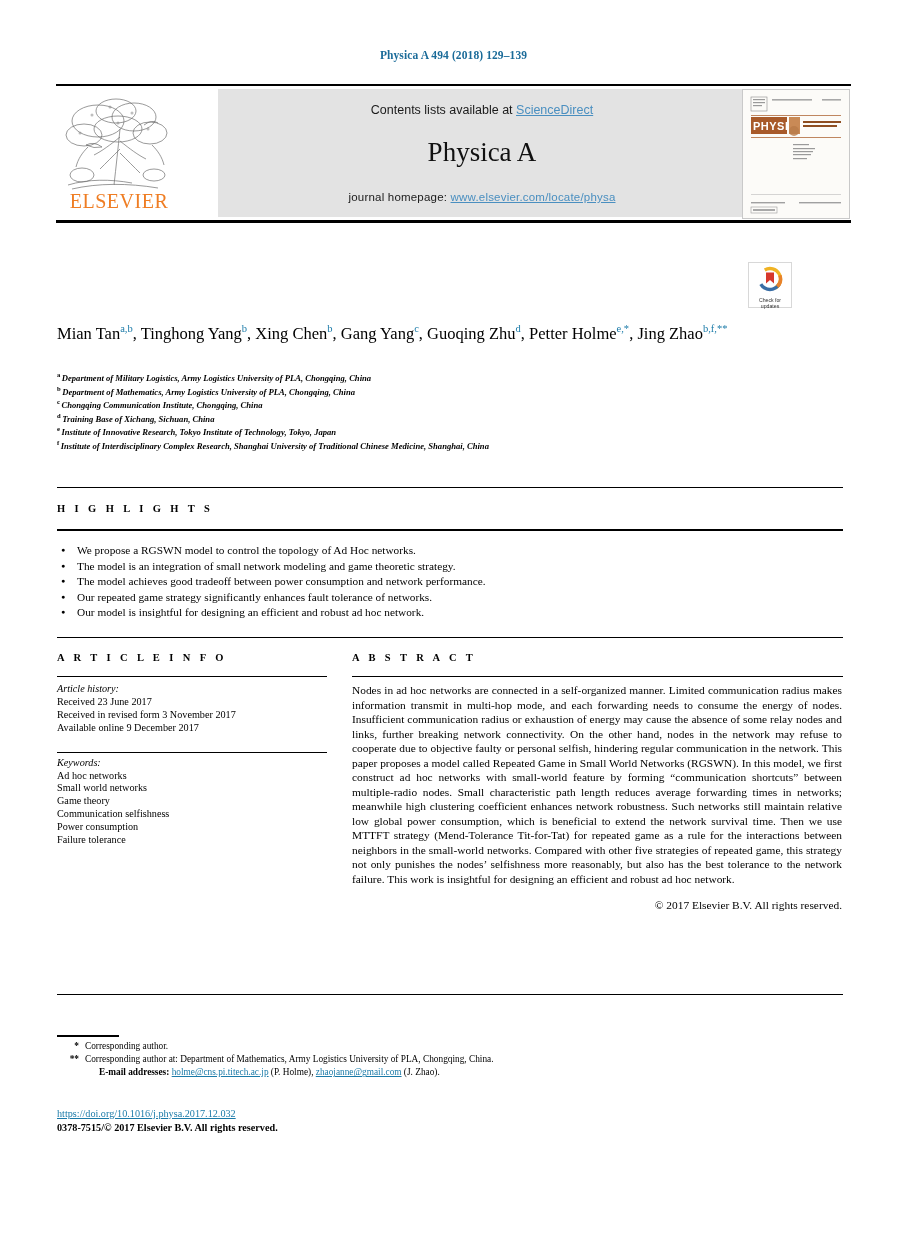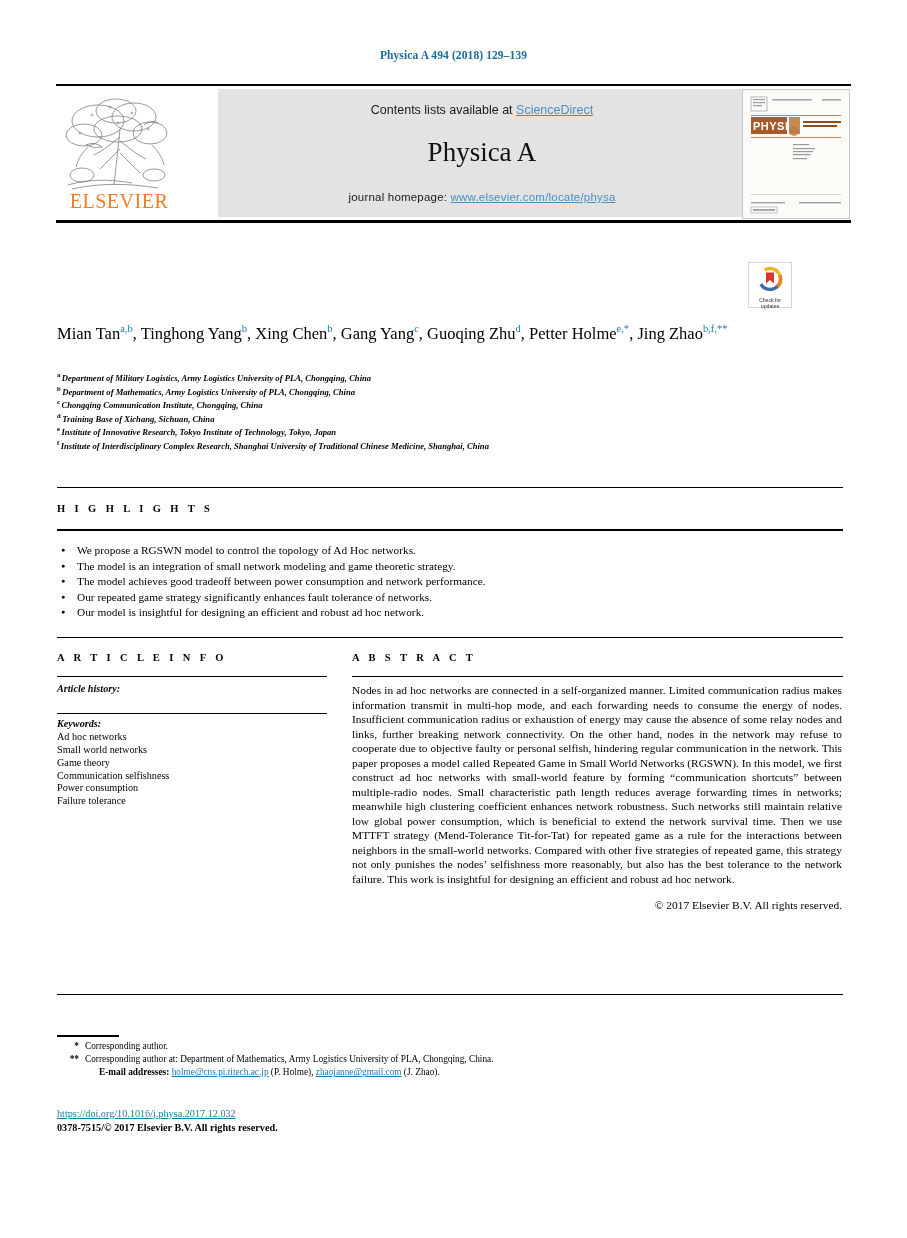--- a/index.html
+++ b/index.html
@@ -211,21 +211,21 @@
   
   .info-col {
     position: absolute;
     left: 57px; top: 683px;
     width: 270px;
     font-size: 10.2px;
     line-height: 12.9px;
   }
   .info-col .grp-head {
     font-style: italic;
-    font-weight: bold;
+    font-weight: normal;
   }
   .info-col .grp { margin-bottom: 0; }
   .kw-block { margin-top: 17px; }
 
   .abstract-col {
     position: absolute;
     left: 352px; top: 683px;
     width: 490px;
     font-size: 11.4px;
     line-height: 14.5px;
@@ -410,20 +410,25 @@
 
   <div class="hr-thin" style="left:57px; top:637px; width:786px;"></div>
   <div class="sec-label" style="left:57px; top:652px;">A R T I C L E   I N F O</div>
   <div class="sec-label" style="left:352px; top:652px;">A B S T R A C T</div>
   <div class="hr-thin" style="left:57px; top:676px; width:270px;"></div>
   <div class="hr-thin" style="left:352px; top:676px; width:491px;"></div>
 
   <div class="info-col">
     <div class="grp">
       <div class="grp-head">Article history:</div>
+      <div>
+          <div>Received 23 June 2017</div>
+          <div>Received in revised form 3 November 2017</div>
+          <div>Available online 9 December 2017</div>
+        </div>
     </div>
     <div class="kw-block">
       <div class="hr-thin" style="position:relative; left:0; top:0; width:270px; margin-bottom:4px;"></div>
       <div class="grp-head">Keywords:</div>
       <div>
           <div>Ad hoc networks</div>
           <div>Small world networks</div>
           <div>Game theory</div>
           <div>Communication selfishness</div>
           <div>Power consumption</div>

